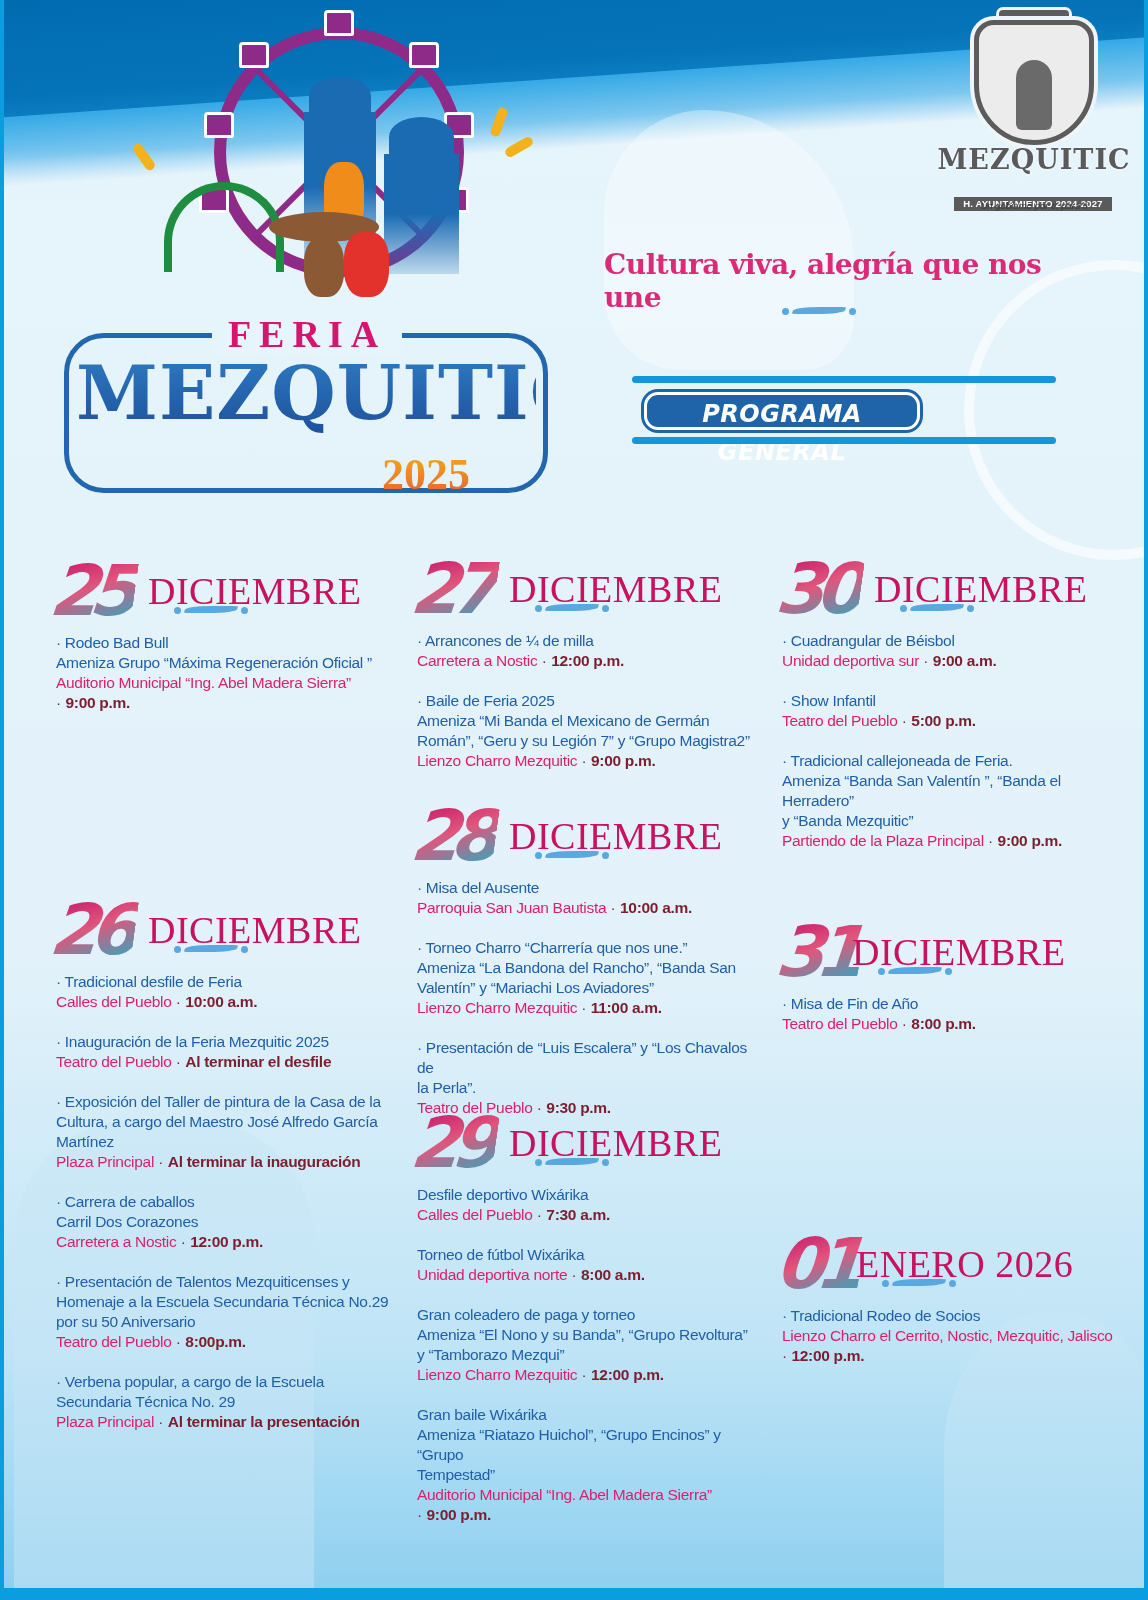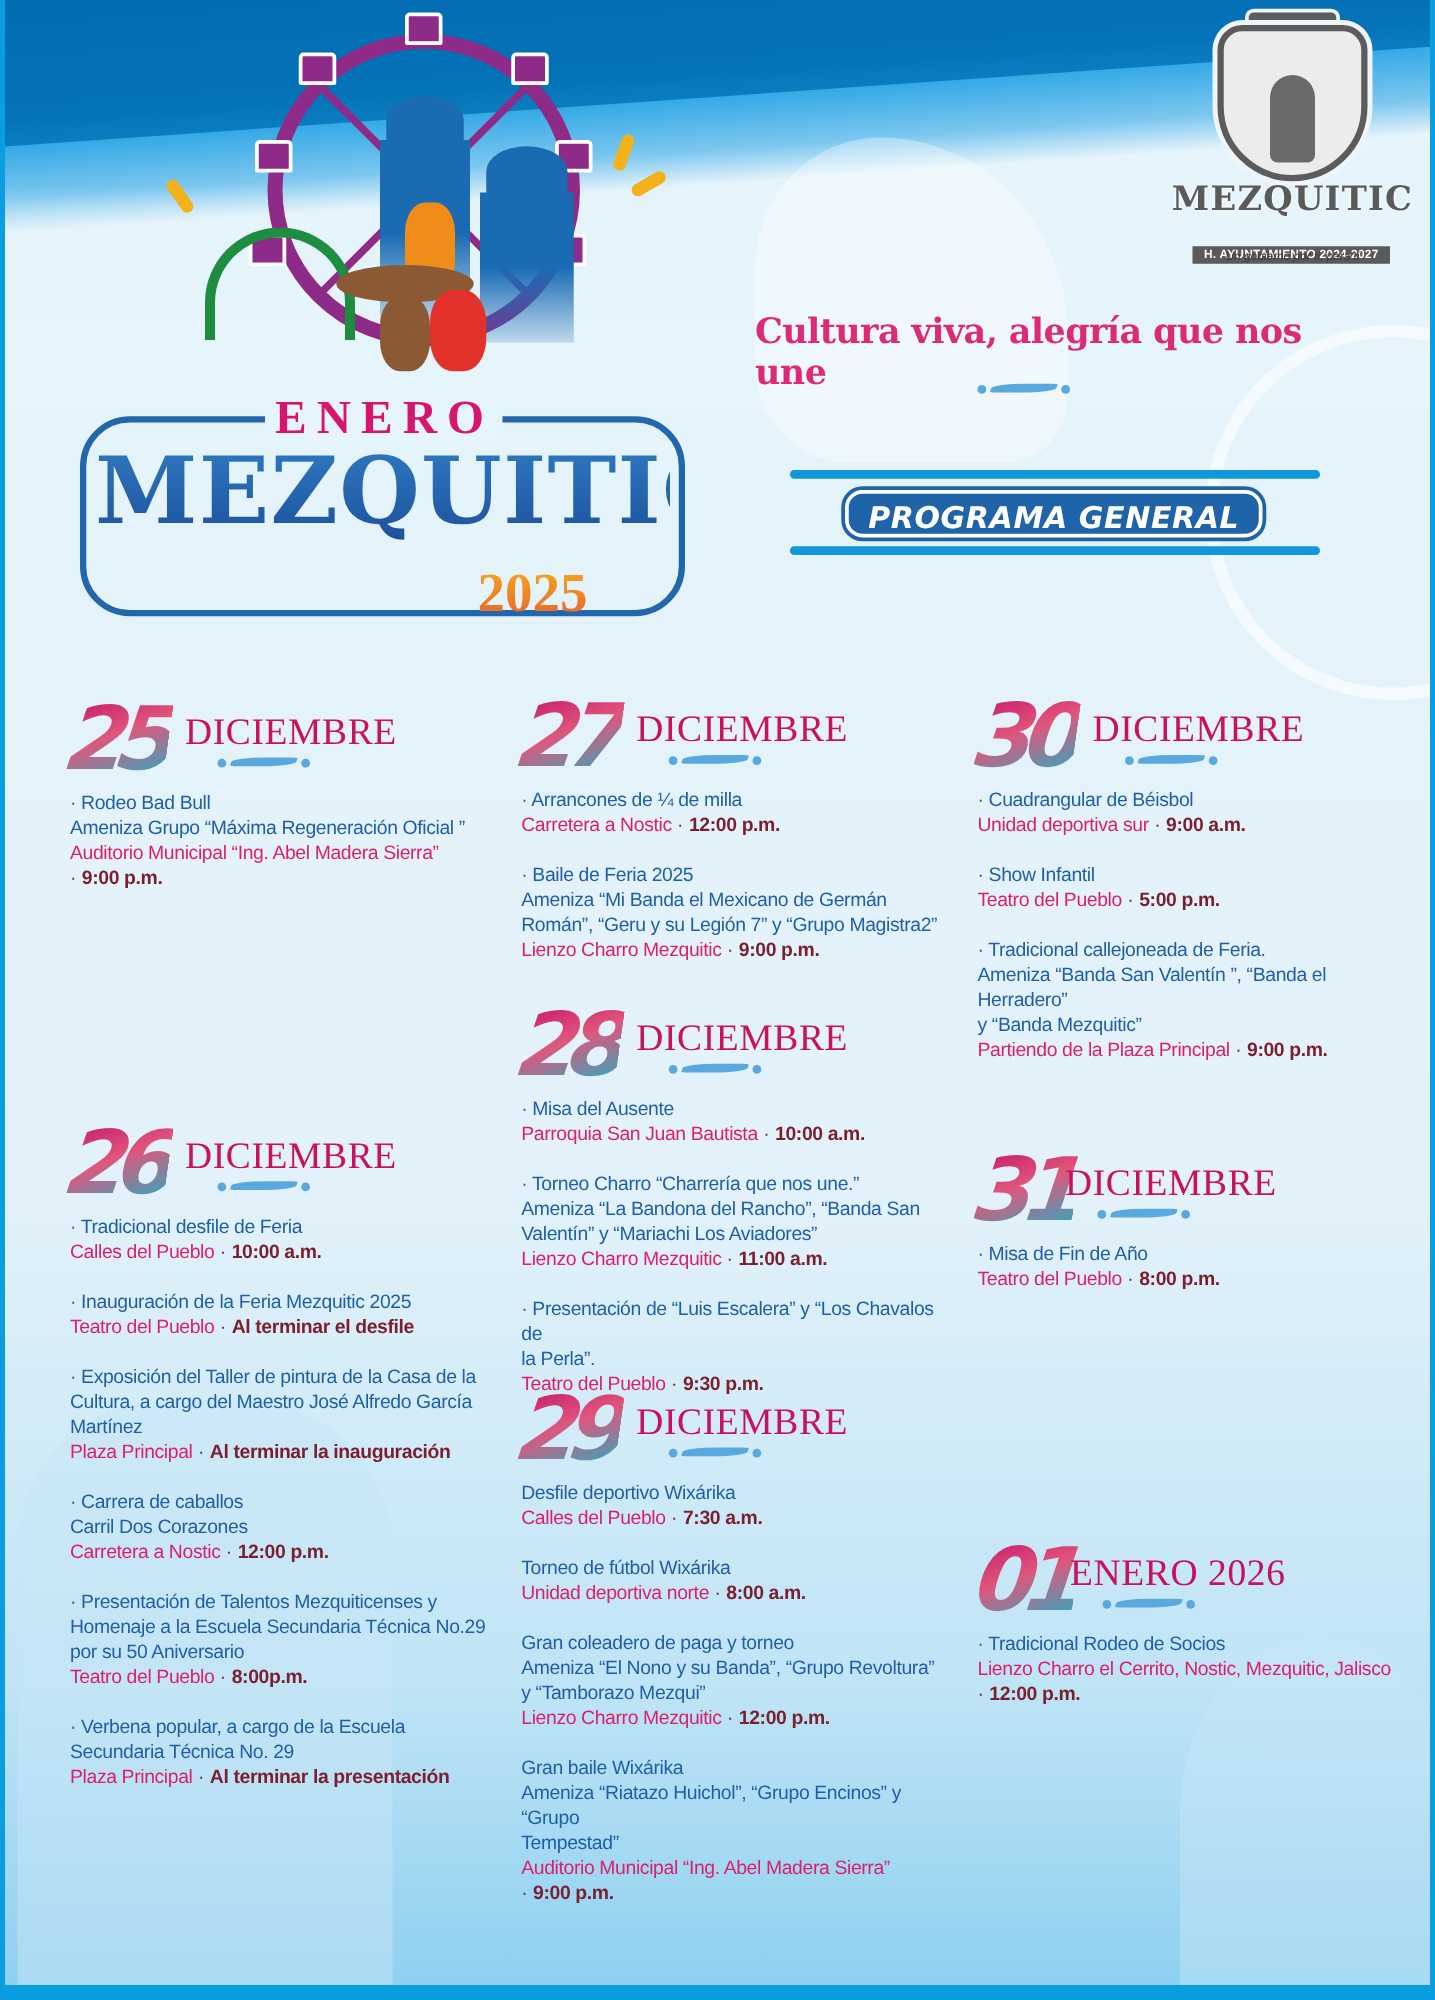--- a/index.html
+++ b/index.html
@@ -115,40 +115,40 @@
       letter-spacing: -0.5px;
     }
     .flourish { position: absolute; width: 74px; height: 12px; }
     .flourish .dot { position: absolute; top: 3px; width: 7px; height: 7px; border-radius: 50%; background: #5aa8e0; }
     .flourish .dot.l { left: 0; }
     .flourish .dot.r { right: 0; }
     .flourish .wave { position: absolute; left: 11px; top: 2px; width: 52px; height: 7px; background: #5aa8e0; border-radius: 50% 10% 50% 10%; transform: skewX(-20deg); }
 
     .rule { position: absolute; left: 628px; width: 424px; height: 7px; background: #1296dc; border-radius: 4px; }
     .programa {
-      position: absolute; left: 672px; top: 392px; width: 334px; height: 38px; line-height: 38px; text-align: center;
+      position: absolute; left: 640px; top: 392px; width: 276px; height: 38px; line-height: 38px; text-align: center;
       background: #1f64a8; border-radius: 14px; border: 3px solid #fff;
       font-family: "DejaVu Sans", sans-serif; font-weight: bold; font-style: italic; font-size: 24px; color: #fff; letter-spacing: 0.5px;
       box-shadow: 0 0 0 3px #1f64a8;
     }
 
     
     .day { position: absolute; }
     .day-head { position: relative; height: 72px; }
     .day-num {
       position: absolute; left: 0; top: 0;
       font-family: "DejaVu Sans", sans-serif; font-weight: bold; font-style: italic; font-size: 70px; letter-spacing: -9px;
       line-height: 72px;
       background: linear-gradient(160deg, #c4126a 0%, #e0567b 45%, #18b3c8 100%);
       -webkit-background-clip: text; background-clip: text; -webkit-text-fill-color: transparent;
       transform: skewX(-8deg);
     }
     .day-month {
       position: absolute; top: 14px;
-      font-family: "Liberation Serif", serif; font-size: 30px; color: #c8125f; letter-spacing: 0.5px;
+      font-family: "Liberation Serif", serif; font-size: 38px; color: #c8125f; letter-spacing: 0.5px;
     }
     .day-flourish { position: absolute; top: 49px; }
 
     .events { margin-top: 6px; }
     .event { margin-bottom: 20px; font-family: "Liberation Sans", sans-serif; font-size: 15.5px; line-height: 20px; }
     .event-line { color: #1f5fa8; font-stretch: condensed; letter-spacing: -0.3px; }
     .event-place { color: #dc1f6b; letter-spacing: -0.3px; }
     .event-time { color: #7b1f2e; font-weight: bold; letter-spacing: -0.3px; }
     .sep { color: #7b1f2e; }
   </style>
@@ -182,21 +182,21 @@
     <div class="deer"></div>
     <div class="hat"></div>
     <div class="face1"></div>
     <div class="face2"></div>
     <div class="spark" style="left:-5px;top:140px;transform:rotate(-35deg)"></div>
     <div class="spark" style="left:350px;top:105px;transform:rotate(20deg)"></div>
     <div class="spark" style="left:370px;top:130px;transform:rotate(60deg)"></div>
   </div>
 
   <div class="logo-frame"></div>
-  <div class="logo-feria">ENERO</div>
+  <div class="logo-feria">FERIA</div>
   <div class="logo-mezquitic">MEZQUITIC</div>
   <div class="logo-year">2025</div>
 
   <div class="crest">
     <div class="crest-crown"></div>
     <div class="crest-shield"></div>
     <div class="crest-figure"></div>
     <div class="crest-name">MEZQUITIC</div>
     <div class="crest-sub">H. AYUNTAMIENTO 2024-2027</div>
     <div class="crest-slogan">Un gobierno por ti, para ti</div>

